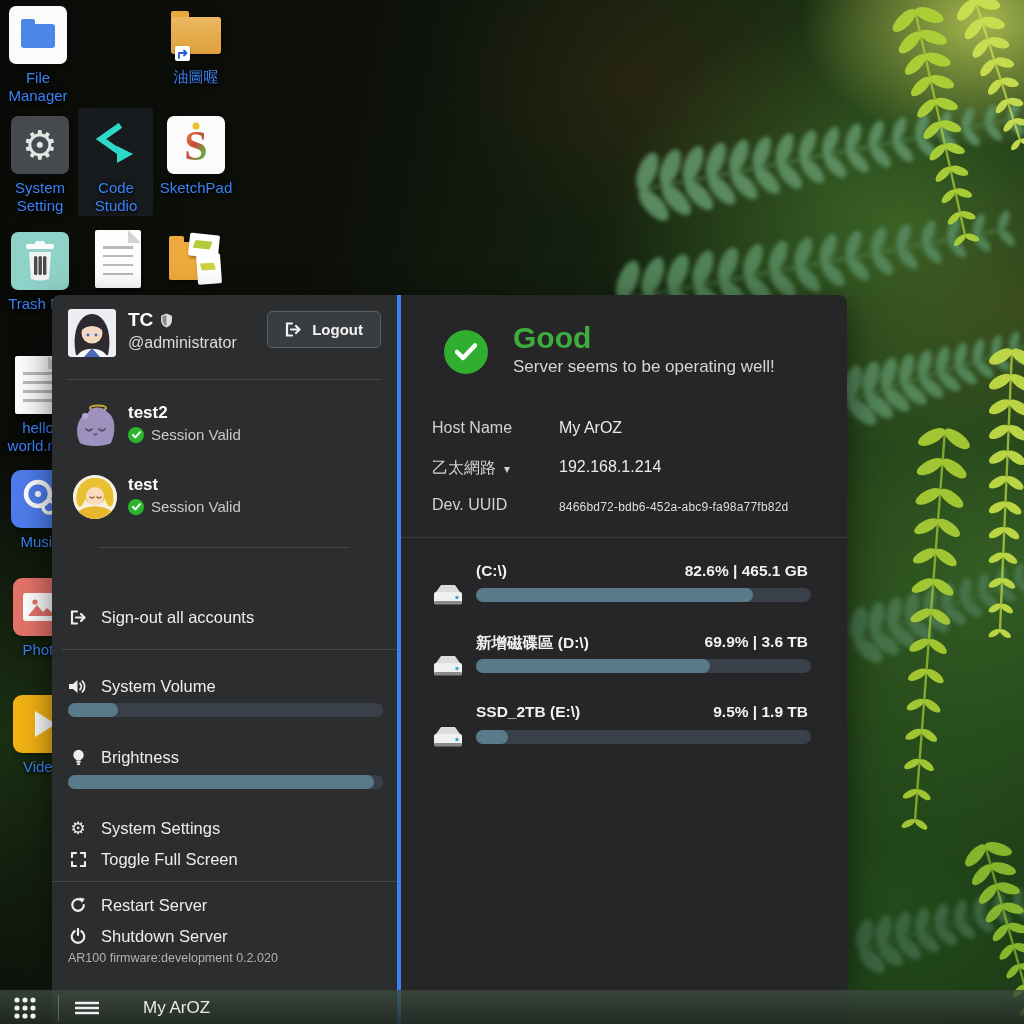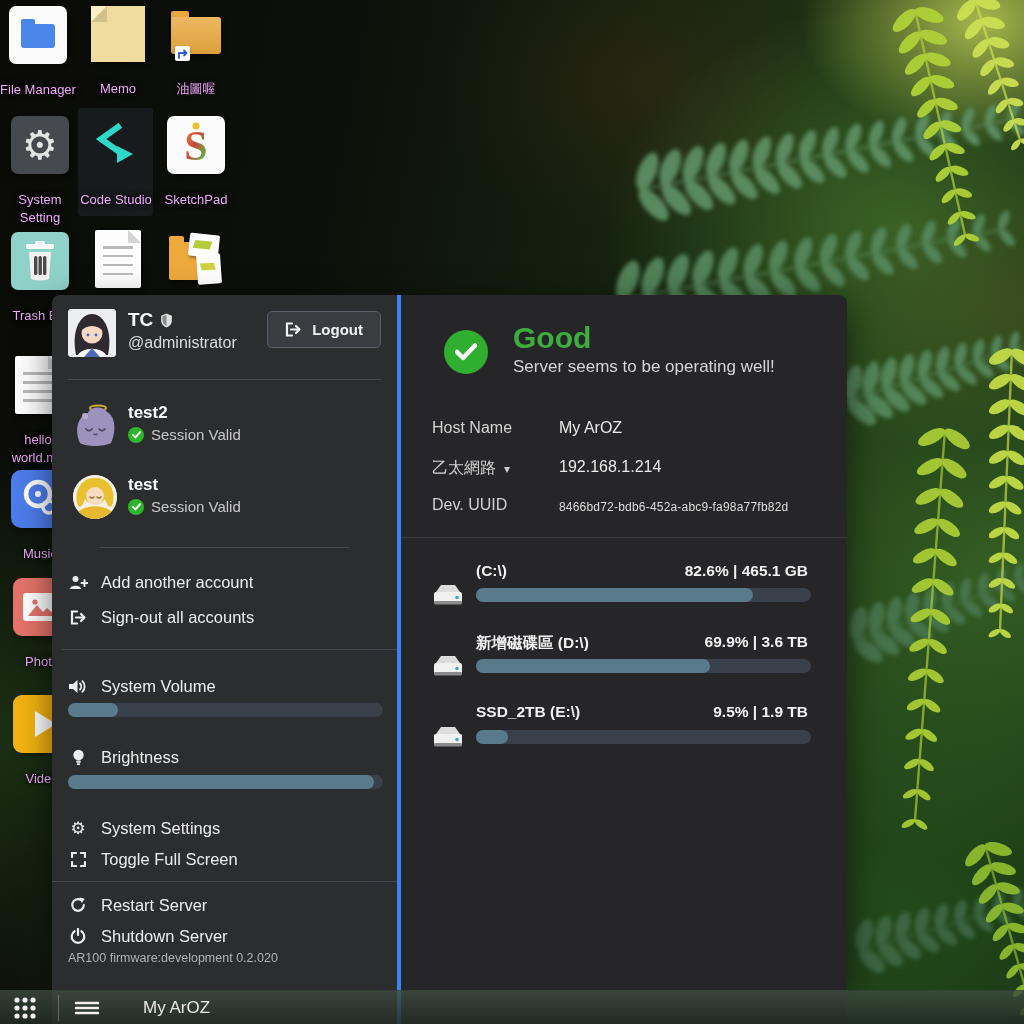--- a/index.html
+++ b/index.html
@@ -17,21 +17,21 @@
       radial-gradient(480px 380px at 2% 72%, rgba(42,82,30,.50), transparent 75%),
       radial-gradient(420px 300px at 30% 97%, rgba(36,72,28,.45), transparent 75%),
       radial-gradient(300px 220px at 63% 8%, rgba(74,46,20,.35), transparent 70%),
       radial-gradient(260px 200px at 99% 30%, rgba(96,58,24,.30), transparent 70%),
       linear-gradient(100deg,#0a0b08 0%,#0d100a 30%,#14200f 52%,#1c3414 72%,#142a10 100%);
   }
   #ferns { position:absolute; inset:0; }
 
   
   .dicon { position:absolute; width:76px; text-align:center; z-index:2; cursor:default; }
-  .dlabel { margin-top:17px; font-size:13px; color:#f0abfc; line-height:18px;
+  .dlabel { margin-top:5px; font-size:15px; color:#3b82f6; line-height:18px;
             text-shadow:0 1px 3px rgba(0,0,0,.95), 0 0 6px rgba(0,0,0,.6); }
   .tile { width:58px; height:58px; border-radius:7px; position:relative; margin:0 auto;
           box-shadow:2px 3px 5px rgba(0,0,0,.35); }
   .tile-white { background:#fbfbfb; }
   .tile-dark  { background:#46494d; }
   .tile-teal  { background:#8fd2c9; }
   .tile-blue  { background:#4d7ceb; border-radius:10px; }
   .tile-red   { background:#e4736b; border-radius:9px; }
   .tile-amber { background:#f3b313; border-radius:9px; }
   .noshadow { box-shadow:none; }
@@ -424,26 +424,20 @@
 
   <div class="cs-select"></div>
 
   <div class="dicon" style="left:0px;top:6px">
     <div class="tile tile-white">
         <div class="fm-folder"></div>
       </div>
     <div class="dlabel">File Manager</div>
   </div>
 
-  <div class="dicon" style="left:80px;top:5px">
-    <div style="position:relative;width:58px;height:58px;margin:0 auto">
-        <div class="memo-note"></div>
-      </div>
-    <div class="dlabel">Memo</div>
-  </div>
 
   <div class="dicon" style="left:158px;top:5px">
     <div style="position:relative;width:58px;height:58px;margin:0 auto">
       <div class="sc-folder"></div>
       <div class="sc-badge">
         <svg width="10" height="10" viewBox="0 0 10 10">
             <path d="M1 9 L1 4 L6 4 M6 1.5 L8.5 4 L6 6.5" fill="none" stroke="#2a5ad8" stroke-width="1.8" stroke-linecap="round" stroke-linejoin="round"></path>
           </svg>
       </div>
     </div>
@@ -625,31 +619,20 @@
               <svg width="9" height="8" viewBox="0 0 9 8">
                 <path d="M1 4 L3.4 6.4 L8 1.2" fill="none" stroke="#fff" stroke-width="2" stroke-linecap="round" stroke-linejoin="round"></path>
               </svg>
             </span>
           <span>Session Valid</span>
         </div>
       </div>
 
       <div class="hr" style="left:48px;right:48px;top:252px"></div>
 
-      <div class="mitem" style="top:274px">
-        <span class="mi">
-          <svg width="19" height="15" viewBox="0 0 19 15">
-              <circle cx="6.5" cy="4" r="3" fill="#ededed"></circle>
-              <path d="M1 14 C1 9.5 12 9.5 12 14 Z" fill="#ededed"></path>
-              <line x1="15.5" y1="5" x2="15.5" y2="11" stroke="#ededed" stroke-width="2" stroke-linecap="round"></line>
-              <line x1="12.5" y1="8" x2="18.5" y2="8" stroke="#ededed" stroke-width="2" stroke-linecap="round"></line>
-            </svg>
-        </span>
-        <span>Add another account</span>
-      </div>
 
       <div class="mitem" style="top:309px">
         <span class="mi">
           <svg width="17" height="15" viewBox="0 0 17 15">
               <path d="M7 1.5 H2 V13.5 H7" fill="none" stroke="#ededed" stroke-width="2.2" stroke-linecap="round"></path>
               <line x1="6" y1="7.5" x2="14" y2="7.5" stroke="#ededed" stroke-width="2.2" stroke-linecap="round"></line>
               <path d="M11 4 L14.5 7.5 L11 11" fill="none" stroke="#ededed" stroke-width="2.2" stroke-linecap="round" stroke-linejoin="round"></path>
             </svg>
         </span>
         <span>Sign-out all accounts</span>

